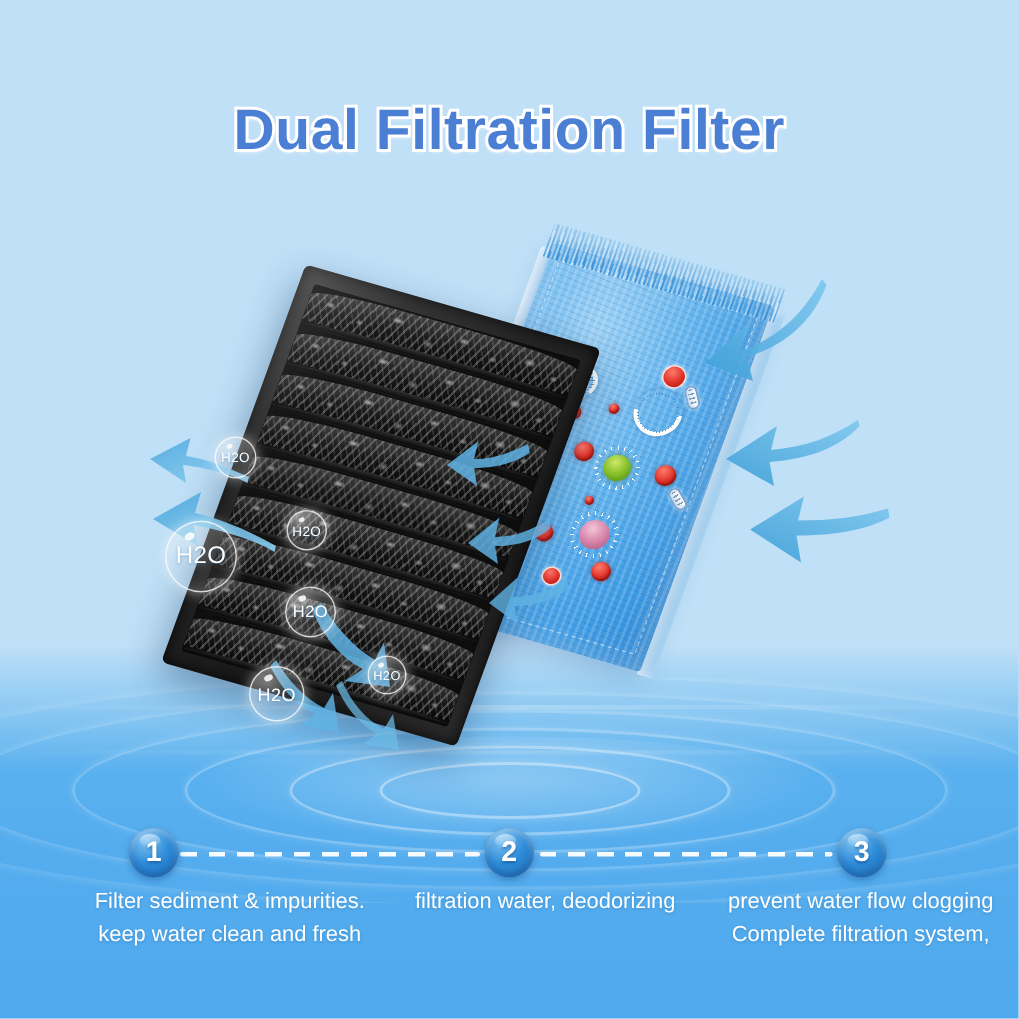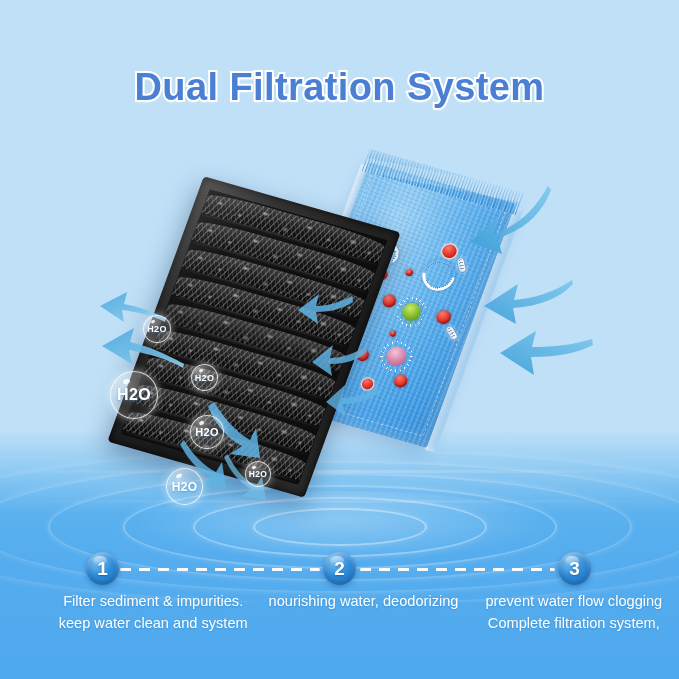--- a/index.html
+++ b/index.html
@@ -244,27 +244,26 @@
   }
 
   
   .arrow{position:absolute;}
   .arrow svg{display:block;overflow:visible;}
 
   
   .h2o{
     position:absolute;border-radius:50%;
     display:flex;align-items:center;justify-content:center;
-    color:#ffffff;font-weight:bold;
+    color:#ffffff;font-weight:normal;
     background:radial-gradient(circle at 34% 28%, rgba(255,255,255,.42) 0%, rgba(255,255,255,.10) 46%, rgba(255,255,255,.03) 70%);
     border:1.6px solid rgba(255,255,255,.80);
     box-shadow:0 0 9px rgba(255,255,255,.55), inset 0 0 12px rgba(255,255,255,.32);
     text-shadow:0 1px 2px rgba(40,110,170,.45);
     letter-spacing:.3px;
-    margin-top:24px;
   }
   .h2o::after{
     content:"";position:absolute;left:26%;top:15%;width:16%;height:11%;
     border-radius:50%;background:rgba(255,255,255,.85);
     transform:rotate(-24deg);
   }
 
   
   .steps{position:absolute;left:0;right:0;top:552px;height:60px;}
   .step-dot{
@@ -314,21 +313,21 @@
     <div class="ring r5"></div>
     <div class="ring r4"></div>
     <div class="ring r3"></div>
     <div class="ring r2"></div>
     <div class="ring r1"></div>
     <div class="ripple-sheen"></div>
   </div>
   <div class="band" style="top:470px"></div>
   <div class="band" style="top:500px;opacity:.6"></div>
 
-  <div class="title">Dual Filtration System</div>
+  <div class="title">Dual Filtration Filter</div>
 
   <div class="filters">
 
     <div class="sponge">
       <div class="sponge-edge-l"></div>
       <div class="sponge-edge"></div>
       <div class="sponge-body">
         <div class="sponge-stitch"></div>
       </div>
       <div class="sponge-fuzz"></div>
@@ -502,24 +501,24 @@
     <div class="dash" style="left:120px;width:200px;"></div>
     <div class="dash" style="left:360px;width:195px;"></div>
     <div class="step-dot" style="left:86px;top:0;">1</div>
     <div class="step-dot" style="left:323px;top:0;">2</div>
     <div class="step-dot" style="left:558px;top:0;">3</div>
   </div>
 
   <div class="captions">
     <div class="cap">
       <span class="l">Filter sediment &amp; impurities.</span>
-      <span class="l">keep water clean and system</span>
+      <span class="l">keep water clean and fresh</span>
     </div>
     <div class="cap">
-      <span class="l">nourishing water, deodorizing</span>
+      <span class="l">filtration water, deodorizing</span>
     </div>
     <div class="cap">
       <span class="l">prevent water flow clogging</span>
       <span class="l">Complete filtration system,</span>
     </div>
   </div>
 
 </div>
 
 </body></html>

